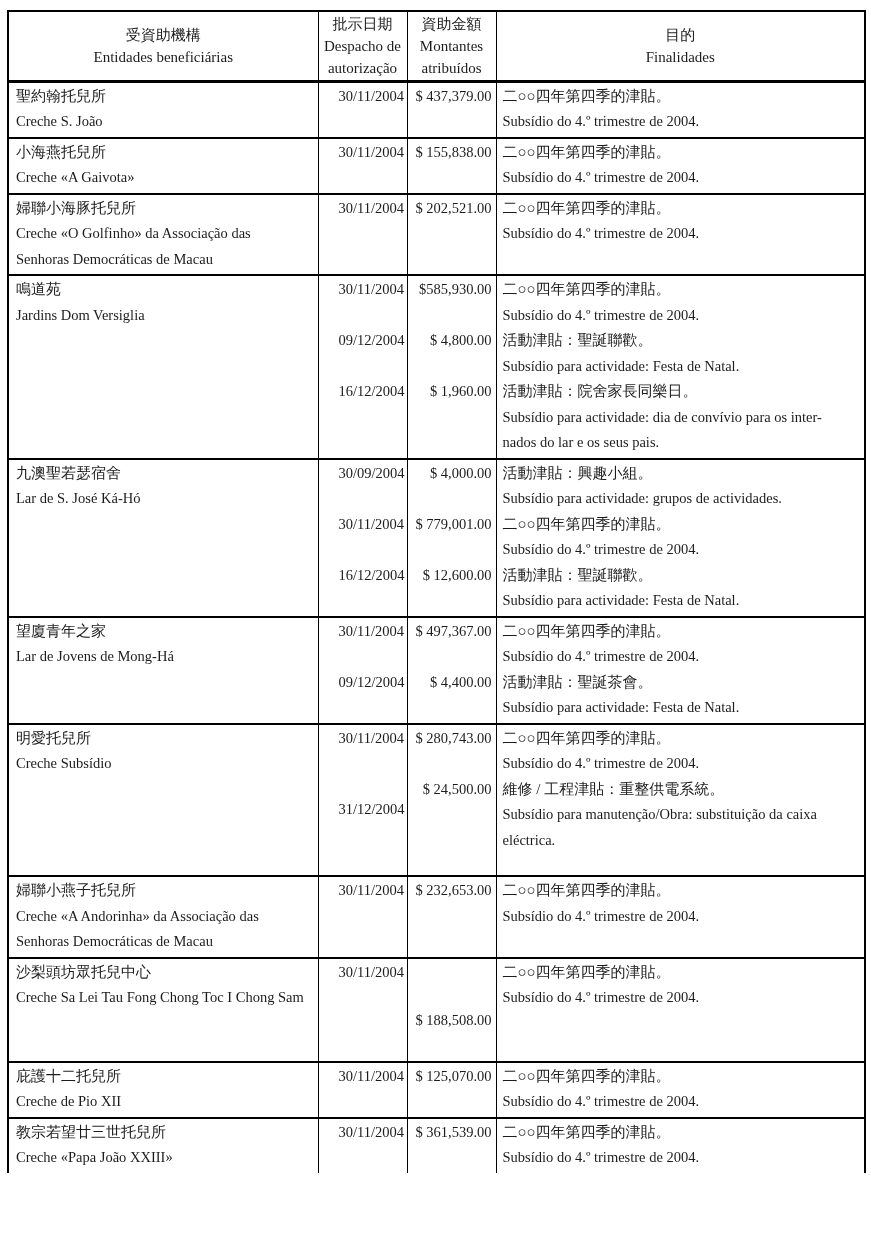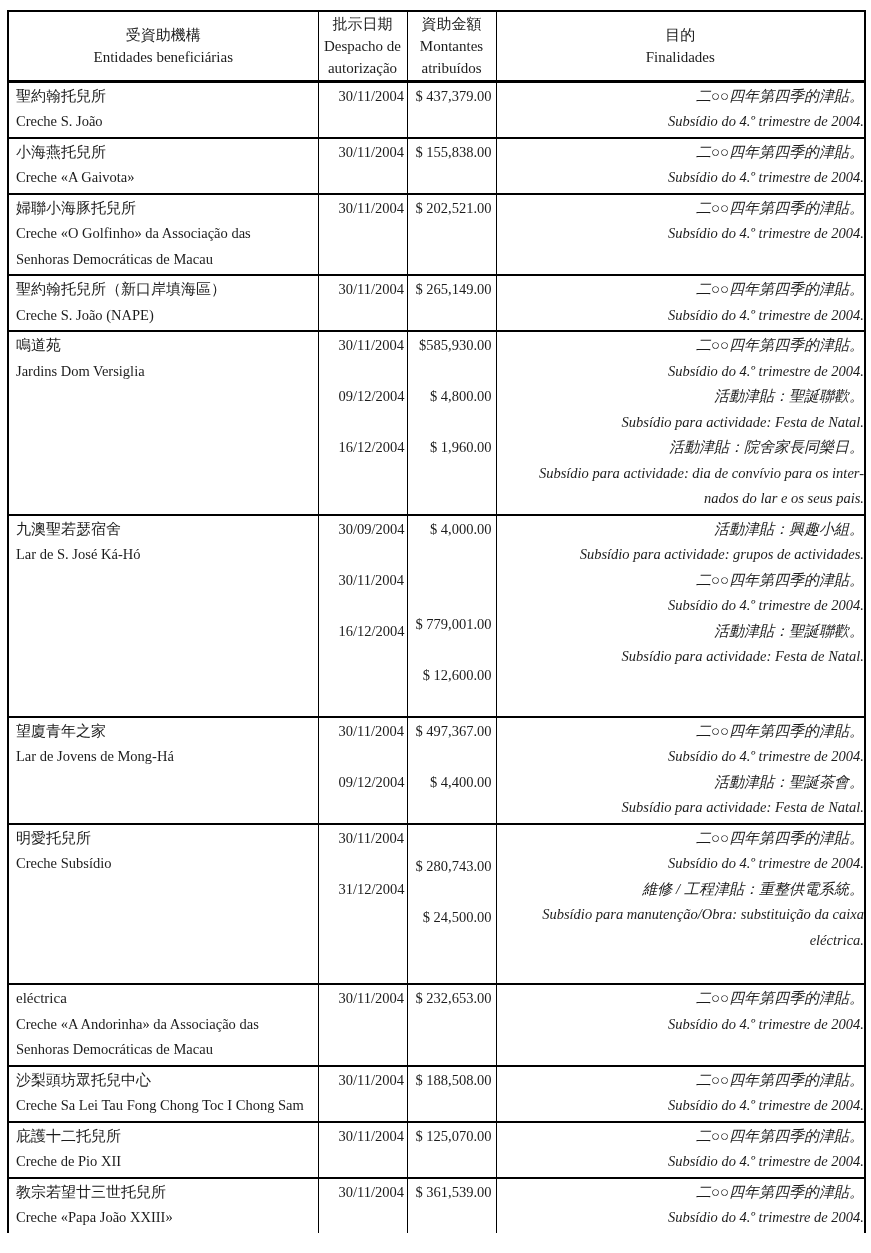--- a/index.html
+++ b/index.html
@@ -57,21 +57,21 @@
     height: var(--lh);
     line-height: var(--lh);
     white-space: nowrap;
     font-size: 14.5px;
   }
   .zh-text { font-size: 15px; }
 
   td.cell-entity  .line { padding-left: 7px; text-align: left; }
   td.cell-date    .line { padding-right: 6px; text-align: right; font-size: 14.5px; padding-left: 20px; }
   td.cell-amount  .line { padding-right: 4px; text-align: right; font-size: 14.5px; }
-  td.cell-purpose .line { padding-left: 0; text-align: right; font-style: italic; }
+  td.cell-purpose .line { padding-left: 6px; text-align: left; }
 
   .entry-block { overflow: visible; }
 </style>
 </head>
 <body>
 
 <div class="page">
   <table class="gazette">
     <colgroup>
       <col class="c-entity">
@@ -158,40 +158,20 @@
               <div class="line">$ 202,521.00</div>
             </div>
           </td>
           <td class="cell-purpose">
             <div class="line zh-text">二○○四年第四季的津貼。</div>
             <div class="line">Subsídio do 4.º trimestre de 2004.</div>
           </td>
         </tr>
         <tr>
           <td class="cell-entity">
-            <div class="line zh-text">聖約翰托兒所（新口岸填海區）</div>
-            <div class="line">Creche S. João (NAPE)</div>
-          </td>
-          <td class="cell-date">
-            <div class="entry-block" style="height: 51px;">
-              <div class="line">30/11/2004</div>
-            </div>
-          </td>
-          <td class="cell-amount">
-            <div class="entry-block" style="height: 51px;">
-              <div class="line">$ 265,149.00</div>
-            </div>
-          </td>
-          <td class="cell-purpose">
-            <div class="line zh-text">二○○四年第四季的津貼。</div>
-            <div class="line">Subsídio do 4.º trimestre de 2004.</div>
-          </td>
-        </tr>
-        <tr>
-          <td class="cell-entity">
             <div class="line zh-text">鳴道苑</div>
             <div class="line">Jardins Dom Versiglia</div>
           </td>
           <td class="cell-date">
             <div class="entry-block" style="height: 51px;">
               <div class="line">30/11/2004</div>
             </div>
             <div class="entry-block" style="height: 51px;">
               <div class="line">09/12/2004</div>
             </div>
@@ -233,21 +213,21 @@
               <div class="line">30/11/2004</div>
             </div>
             <div class="entry-block" style="height: 51px;">
               <div class="line">16/12/2004</div>
             </div>
           </td>
           <td class="cell-amount">
             <div class="entry-block" style="height: 51px;">
               <div class="line">$ 4,000.00</div>
             </div>
-            <div class="entry-block" style="height: 51px; margin-top: 44px;">
+            <div class="entry-block" style="height: 51px;">
               <div class="line">$ 779,001.00</div>
             </div>
             <div class="entry-block" style="height: 51px;">
               <div class="line">$ 12,600.00</div>
             </div>
           </td>
           <td class="cell-purpose">
             <div class="line zh-text">活動津貼：興趣小組。</div>
             <div class="line">Subsídio para actividade: grupos de actividades.</div>
             <div class="line zh-text">二○○四年第四季的津貼。</div>
@@ -286,43 +266,43 @@
         </tr>
         <tr>
           <td class="cell-entity">
             <div class="line zh-text">明愛托兒所</div>
             <div class="line">Creche Subsídio</div>
           </td>
           <td class="cell-date">
             <div class="entry-block" style="height: 51px;">
               <div class="line">30/11/2004</div>
             </div>
-            <div class="entry-block" style="height: 76.5px;">
+            <div class="entry-block" style="height: 76.5px; margin-top: 20px;">
               <div class="line">31/12/2004</div>
             </div>
           </td>
           <td class="cell-amount">
-            <div class="entry-block" style="height: 51px; margin-top: 28px;">
+            <div class="entry-block" style="height: 51px;">
               <div class="line">$ 280,743.00</div>
             </div>
             <div class="entry-block" style="height: 76.5px;">
               <div class="line">$ 24,500.00</div>
             </div>
           </td>
           <td class="cell-purpose">
             <div class="line zh-text">二○○四年第四季的津貼。</div>
             <div class="line">Subsídio do 4.º trimestre de 2004.</div>
             <div class="line zh-text">維修 / 工程津貼：重整供電系統。</div>
             <div class="line">Subsídio para manutenção/Obra: substituição da caixa</div>
             <div class="line">eléctrica.</div>
           </td>
         </tr>
         <tr>
           <td class="cell-entity">
-            <div class="line zh-text">eléctrica</div>
+            <div class="line zh-text">婦聯小燕子托兒所</div>
             <div class="line">Creche «A Andorinha» da Associação das</div>
             <div class="line">Senhoras Democráticas de Macau</div>
           </td>
           <td class="cell-date">
             <div class="entry-block" style="height: 51px;">
               <div class="line">30/11/2004</div>
             </div>
           </td>
           <td class="cell-amount">
             <div class="entry-block" style="height: 51px;">
@@ -338,21 +318,21 @@
           <td class="cell-entity">
             <div class="line zh-text">沙梨頭坊眾托兒中心</div>
             <div class="line">Creche Sa Lei Tau Fong Chong Toc I Chong Sam</div>
           </td>
           <td class="cell-date">
             <div class="entry-block" style="height: 51px;">
               <div class="line">30/11/2004</div>
             </div>
           </td>
           <td class="cell-amount">
-            <div class="entry-block" style="height: 51px;">
+            <div class="entry-block" style="height: 51px; margin-top: 48px;">
               <div class="line">$ 188,508.00</div>
             </div>
           </td>
           <td class="cell-purpose">
             <div class="line zh-text">二○○四年第四季的津貼。</div>
             <div class="line">Subsídio do 4.º trimestre de 2004.</div>
           </td>
         </tr>
         <tr>
           <td class="cell-entity">

